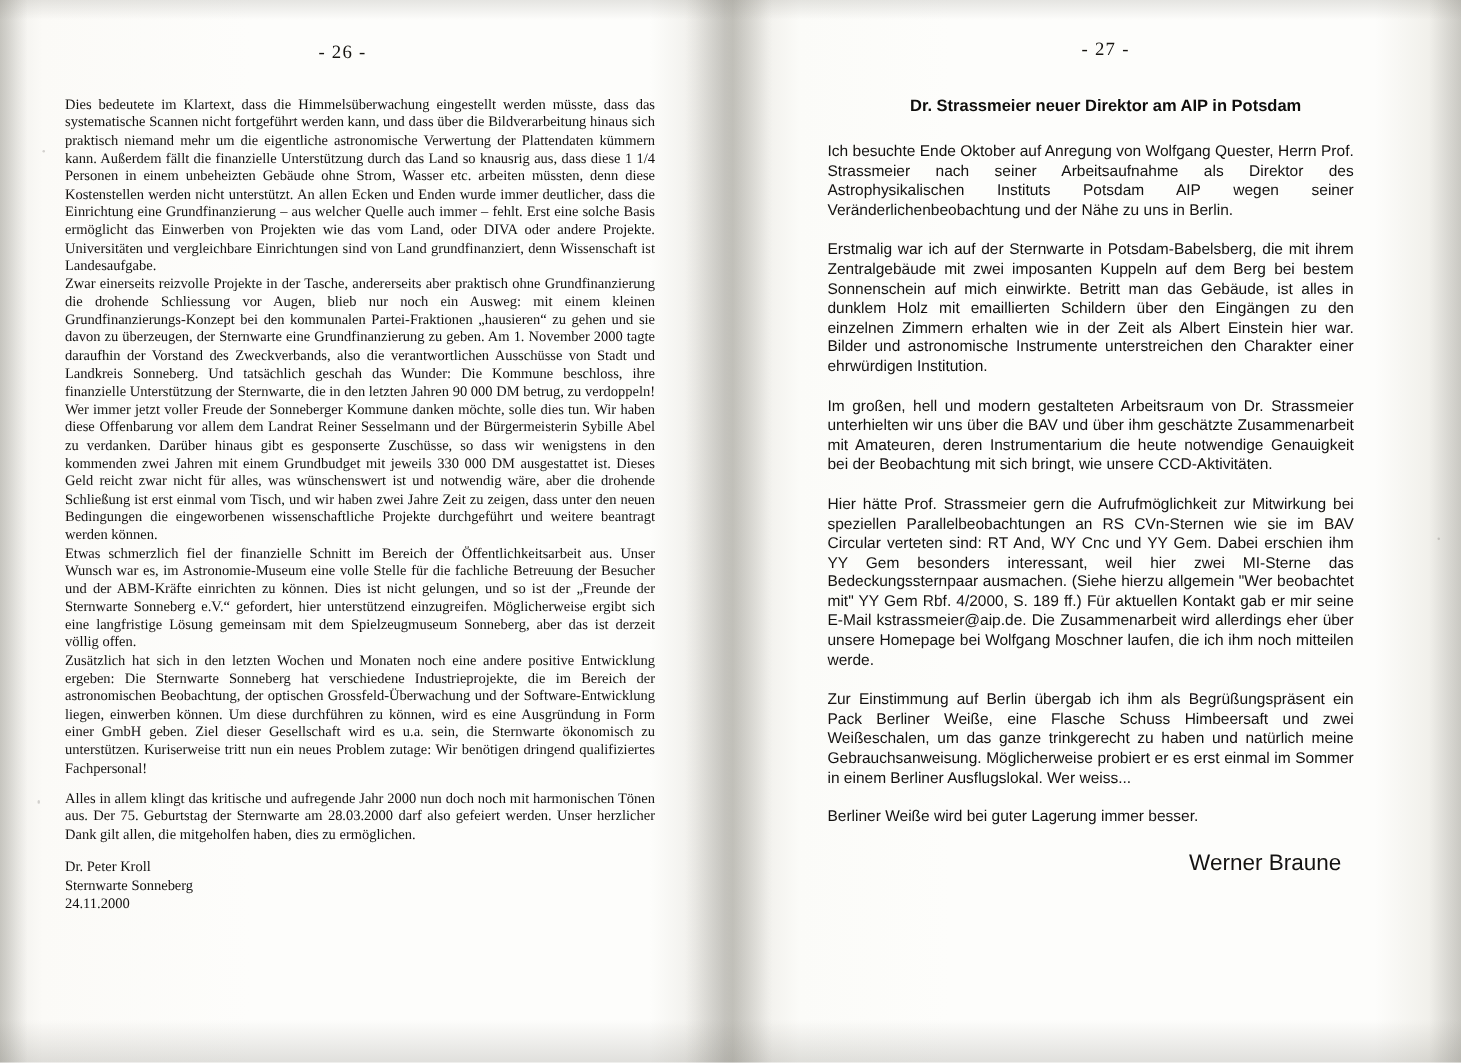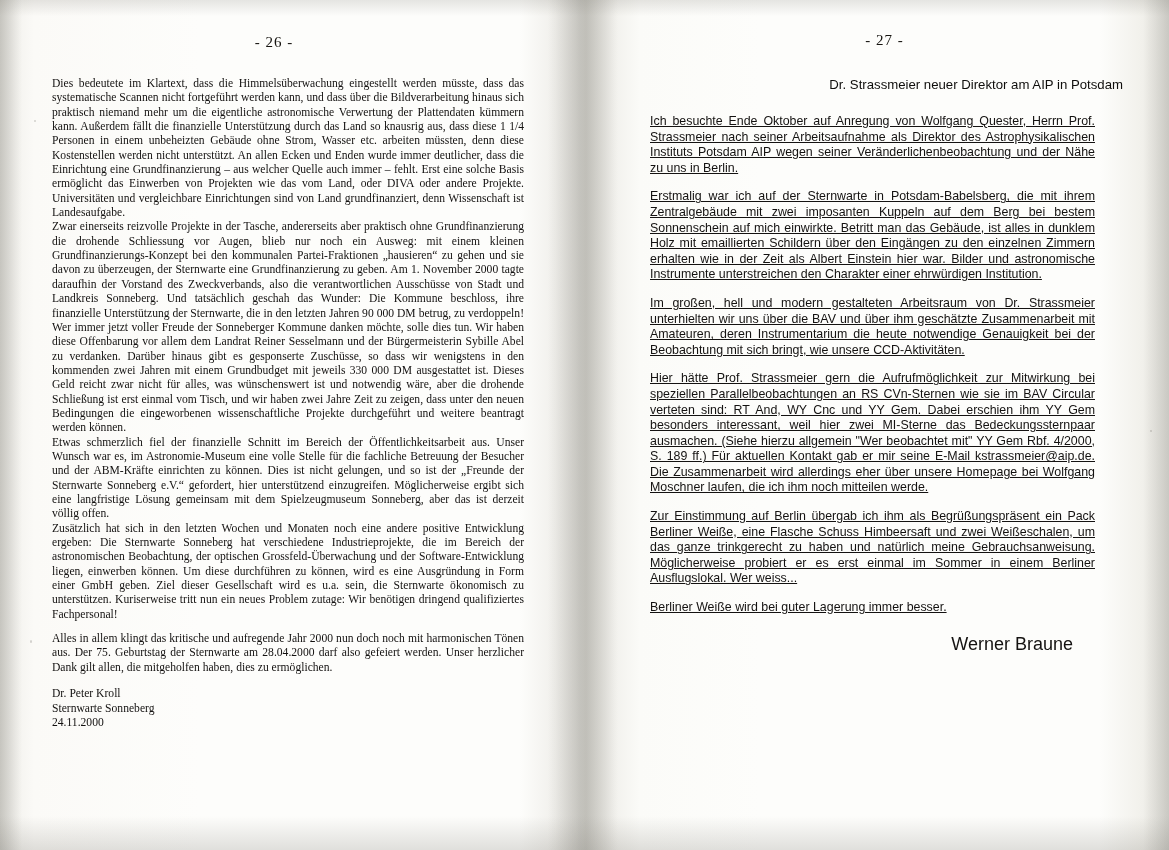--- a/index.html
+++ b/index.html
@@ -94,35 +94,35 @@
 
   
   .page-right {
     position: absolute;
     top: 0; left: 600px;
     width: 569px; height: 760px;
   }
   .folio-right { margin-top: 32px; }
   .right-title {
     margin: 28px 46px 0 46px;
-    text-align: right;
+    text-align: center;
     font-family: "Liberation Sans", sans-serif;
-    font-weight: normal;
+    font-weight: bold;
     font-size: 13.2px;
     color: #0f0e0c;
   }
   .right-body {
     margin: 22px 70px 0 46px;
     font-family: "Liberation Sans", sans-serif;
     font-size: 12.4px;
     line-height: 15.6px;
     text-align: justify;
     color: #141211;
   }
-  .right-body p { margin: 4px; text-decoration: underline; }
+  .right-body p { margin: 16px; }
   .right-body p + p { margin-top: 13px; }
   .sig-right {
     margin: 18px 96px 0 46px;
     text-align: right;
     font-family: "Liberation Sans", sans-serif;
     font-size: 18px;
     color: #141211;
   }
   .speck {
     position: absolute;
@@ -142,21 +142,21 @@
   <div class="bottom-shadow"></div>
 
   <div class="page-left">
     <div class="folio folio-left">- 26 -</div>
 
     <div class="left-body">
       <p>Dies bedeutete im Klartext, dass die Himmelsüberwachung eingestellt werden müsste, dass das systematische Scannen nicht fortgeführt werden kann, und dass über die Bildverarbeitung hinaus sich praktisch niemand mehr um die eigentliche astronomische Verwertung der Plattendaten kümmern kann. Außerdem fällt die finanzielle Unterstützung durch das Land so knausrig aus, dass diese 1 1/4 Personen in einem unbeheizten Gebäude ohne Strom, Wasser etc. arbeiten müssten, denn diese Kostenstellen werden nicht unterstützt. An allen Ecken und Enden wurde immer deutlicher, dass die Einrichtung eine Grundfinanzierung – aus welcher Quelle auch immer – fehlt. Erst eine solche Basis ermöglicht das Einwerben von Projekten wie das vom Land, oder DIVA oder andere Projekte. Universitäten und vergleichbare Einrichtungen sind von Land grundfinanziert, denn Wissenschaft ist Landesaufgabe.</p>
       <p>Zwar einerseits reizvolle Projekte in der Tasche, andererseits aber praktisch ohne Grundfinanzierung die drohende Schliessung vor Augen, blieb nur noch ein Ausweg: mit einem kleinen Grundfinanzierungs-Konzept bei den kommunalen Partei-Fraktionen „hausieren“ zu gehen und sie davon zu überzeugen, der Sternwarte eine Grundfinanzierung zu geben. Am 1. November 2000 tagte daraufhin der Vorstand des Zweckverbands, also die verantwortlichen Ausschüsse von Stadt und Landkreis Sonneberg. Und tatsächlich geschah das Wunder: Die Kommune beschloss, ihre finanzielle Unterstützung der Sternwarte, die in den letzten Jahren 90 000 DM betrug, zu verdoppeln! Wer immer jetzt voller Freude der Sonneberger Kommune danken möchte, solle dies tun. Wir haben diese Offenbarung vor allem dem Landrat Reiner Sesselmann und der Bürgermeisterin Sybille Abel zu verdanken. Darüber hinaus gibt es gesponserte Zuschüsse, so dass wir wenigstens in den kommenden zwei Jahren mit einem Grundbudget mit jeweils 330 000 DM ausgestattet ist. Dieses Geld reicht zwar nicht für alles, was wünschenswert ist und notwendig wäre, aber die drohende Schließung ist erst einmal vom Tisch, und wir haben zwei Jahre Zeit zu zeigen, dass unter den neuen Bedingungen die eingeworbenen wissenschaftliche Projekte durchgeführt und weitere beantragt werden können.</p>
       <p>Etwas schmerzlich fiel der finanzielle Schnitt im Bereich der Öffentlichkeitsarbeit aus. Unser Wunsch war es, im Astronomie-Museum eine volle Stelle für die fachliche Betreuung der Besucher und der ABM-Kräfte einrichten zu können. Dies ist nicht gelungen, und so ist der „Freunde der Sternwarte Sonneberg e.V.“ gefordert, hier unterstützend einzugreifen. Möglicherweise ergibt sich eine langfristige Lösung gemeinsam mit dem Spielzeugmuseum Sonneberg, aber das ist derzeit völlig offen.</p>
       <p>Zusätzlich hat sich in den letzten Wochen und Monaten noch eine andere positive Entwicklung ergeben: Die Sternwarte Sonneberg hat verschiedene Industrieprojekte, die im Bereich der astronomischen Beobachtung, der optischen Grossfeld-Überwachung und der Software-Entwicklung liegen, einwerben können. Um diese durchführen zu können, wird es eine Ausgründung in Form einer GmbH geben. Ziel dieser Gesellschaft wird es u.a. sein, die Sternwarte ökonomisch zu unterstützen. Kuriserweise tritt nun ein neues Problem zutage: Wir benötigen dringend qualifiziertes Fachpersonal!</p>
-      <p class="gap">Alles in allem klingt das kritische und aufregende Jahr 2000 nun doch noch mit harmonischen Tönen aus. Der 75. Geburtstag der Sternwarte am 28.04.2000 darf also gefeiert werden. Unser herzlicher Dank gilt allen, die mitgeholfen haben, dies zu ermöglichen.</p>
+      <p class="gap">Alles in allem klingt das kritische und aufregende Jahr 2000 nun doch noch mit harmonischen Tönen aus. Der 75. Geburtstag der Sternwarte am 28.03.2000 darf also gefeiert werden. Unser herzlicher Dank gilt allen, die mitgeholfen haben, dies zu ermöglichen.</p>
     </div>
 
     <div class="sig-left">
       <div>Dr. Peter Kroll</div>
       <div>Sternwarte Sonneberg</div>
       <div>24.11.2000</div>
     </div>
   </div>
 
   <div class="page-right">

